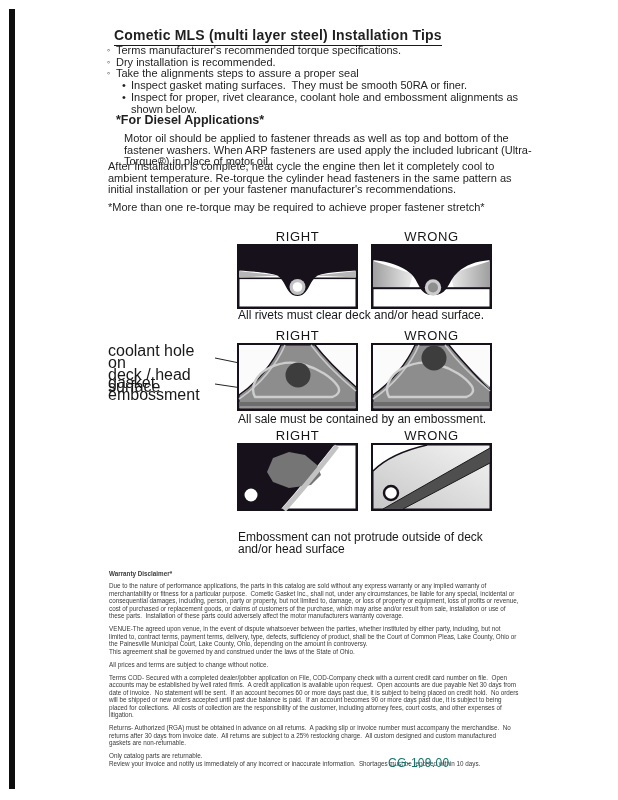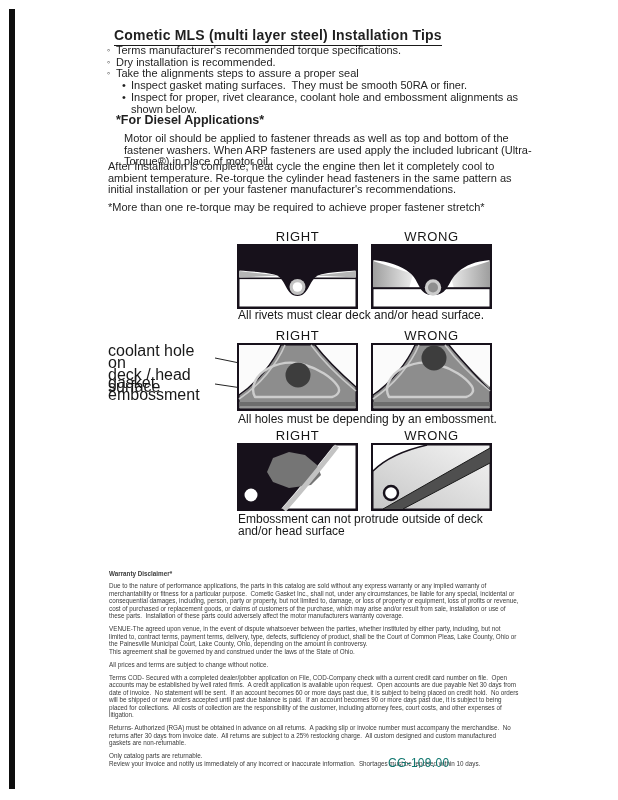--- a/index.html
+++ b/index.html
@@ -20,21 +20,21 @@
   .h2{left:116px;top:113px;font-size:12.5px;font-weight:bold;}
   .para{left:108px;width:424px;font-size:11px;line-height:11.6px;white-space:pre-wrap;}
   .p1{top:133px;margin-left:16px;} .p2{top:161px;} .pnote{top:202px;}
   .rw{width:121px;text-align:center;font-size:13px;letter-spacing:.6px;color:#161616;}
   .rw-r{left:237px;} .rw-w{left:371px;}
   .hr1{top:229px;} .hr2{top:328px;} .hr3{top:428px;}
   .panel{width:121px;display:block;}
   .pr{left:237px;} .pw{left:371px;}
   .prow1{top:244px;} .prow2{top:343px;} .prow3{top:443px;}
   .caption{left:238px;width:300px;font-size:12px;line-height:11.5px;color:#181818;}
-  .cap1{top:310px;} .cap2{top:414px;} .cap3{top:514px;}
+  .cap1{top:310px;} .cap2{top:414px;} .cap3{top:532px;}
   .dlabel{width:104px;text-align:left;font-size:16px;line-height:12px;color:#181818;}
   .lab-cool{left:108px;top:345px;} .lab-emb{left:108px;top:377px;}
   .leaders{left:210px;top:350px;}
   .warranty{left:109px;top:570px;width:410px;font-size:6.3px;line-height:7.5px;color:#3a3a3a;}
   .warranty .whead{font-weight:bold;margin-bottom:4.5px;}
   .wpara{margin-bottom:5.5px;white-space:pre-wrap;}
   .pagenum{left:388px;top:756px;font-size:12px;color:#0f766e;letter-spacing:.3px;}
 </style>
 </head>
 <body>
@@ -141,21 +141,21 @@
     <path d="M2,2 L44,2 C36,20 20,40 2,52 Z" fill="#fbfbfb"></path>
     <path d="M44,2 C36,20 20,40 2,52" stroke="#17111b" stroke-width="1.4" fill="none"></path>
     <path d="M48,2 C40,21 23,42 2,56" stroke="#c9c9c9" stroke-width="1.6" fill="none"></path>
     <path d="M78,2 L119,2 L119,44 C103,30 88,15 78,2 Z" fill="#fbfbfb"></path>
     <path d="M78,2 C88,15 103,30 119,48" stroke="#17111b" stroke-width="1.4" fill="none"></path>
     <path d="M74,2 C85,17 101,33 119,48" stroke="#c9c9c9" stroke-width="1.6" fill="none"></path>
     <path d="M18,54 C13,45 18,32 32,25 C44,19 56,18 68,22 C82,26 94,34 100,42 C104,47 102,52 95,54 Z" fill="none" stroke="#cdcdcd" stroke-width="2.4" stroke-linejoin="round"></path>
     <circle cx="63" cy="15" r="12.5" fill="#3d3d3d"></circle>
   </svg>
 
-  <div class="abs caption cap2">All holes must be depending by an embossment.</div>
+  <div class="abs caption cap2">All sale must be contained by an embossment.</div>
 
   <div class="abs rw rw-r hr3">RIGHT</div>
   <div class="abs rw rw-w hr3">WRONG</div>
 
   <svg class="abs panel pr prow3" height="68" viewBox="0 0 121 68">
     <rect x="1.25" y="1.25" width="118.5" height="65.5" fill="#ffffff" stroke="#17111b" stroke-width="2.5"></rect>
     <path d="M2,2 L97,2 C86,16 70,36 44,66 L2,66 Z" fill="#17111b"></path>
     <polygon points="30,29 36,15 52,9 68,12 80,22 84,32 74,42 52,45 36,39" fill="#757575"></polygon>
     <path d="M100,3 C89,17 73,38 47,67" stroke="#c3c3c3" stroke-width="5" fill="none"></path>
     <circle cx="14" cy="52" r="6.5" fill="#ffffff"></circle>

